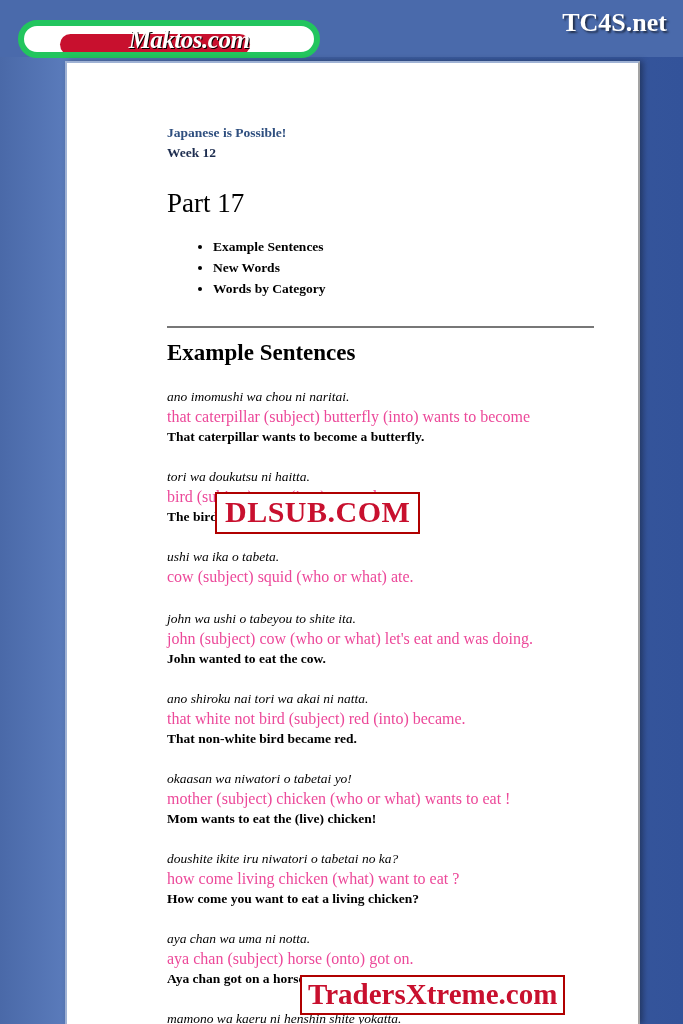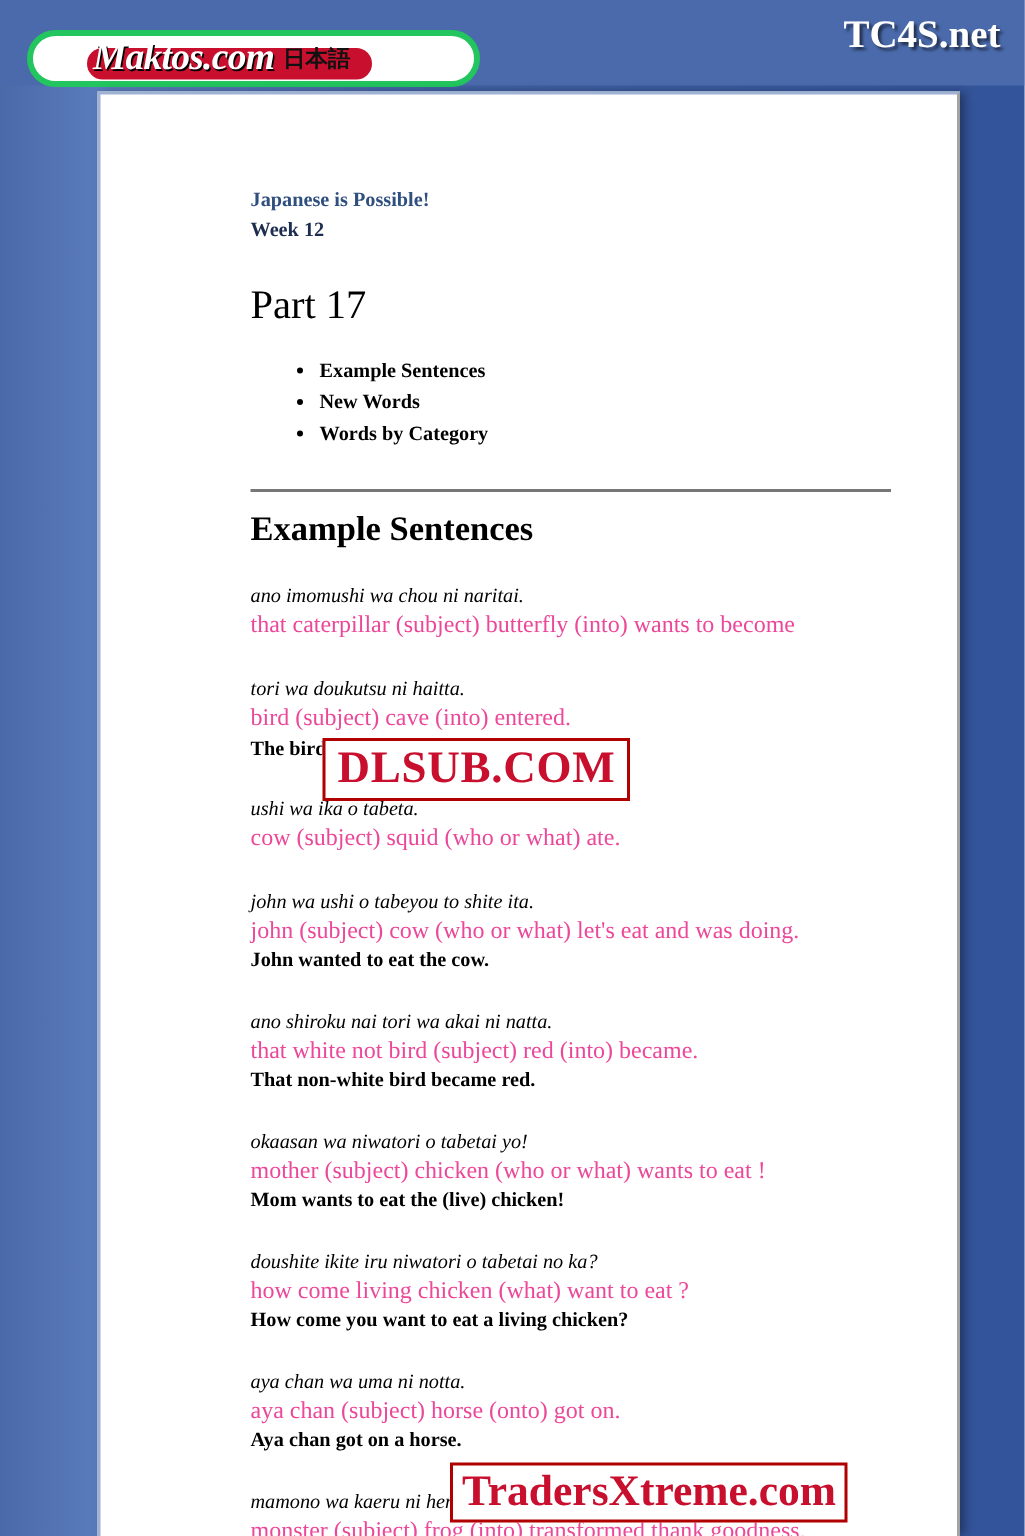--- a/index.html
+++ b/index.html
@@ -25,25 +25,26 @@
     background: #4a6aab;
   }
   
   .logo-plate {
     position: absolute;
     left: 18px;
     top: 20px;
     width: 302px;
     height: 38px;
     background: #ffffff;
-    border: 4px solid #22c55e;
+    border: 6px solid #22c55e;
     border-radius: 19px;
     display: flex;
     align-items: center;
     overflow: hidden;
+    flex-direction: column;
   }
   .logo-red-blob {
     position: absolute;
     left: 36px;
     top: 8px;
     width: 190px;
     height: 21px;
     background: #c8102e;
     border-radius: 11px;
   }
@@ -215,20 +216,21 @@
       <li>Words by Category</li>
     </ul>
 
     <hr class="rule">
 
     <h2 class="section">Example Sentences</h2>
 
     <div class="entry">
       <div class="romaji">ano imomushi wa chou ni naritai.</div>
       <div class="gloss">that caterpillar (subject) butterfly (into) wants to become</div>
+      <div class="trans">That caterpillar wants to become a butterfly.</div>
     </div>
 
     <div class="entry">
       <div class="romaji">tori wa doukutsu ni haitta.</div>
       <div class="gloss">bird (subject) cave (into) entered.</div>
       <div class="trans">The bird entered the cave.</div>
     </div>
 
     <div class="entry">
       <div class="romaji">ushi wa ika o tabeta.</div>

